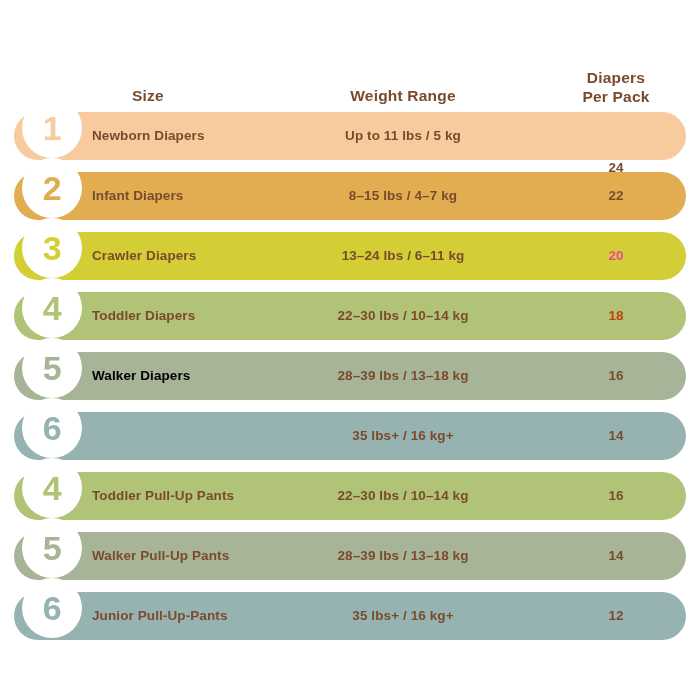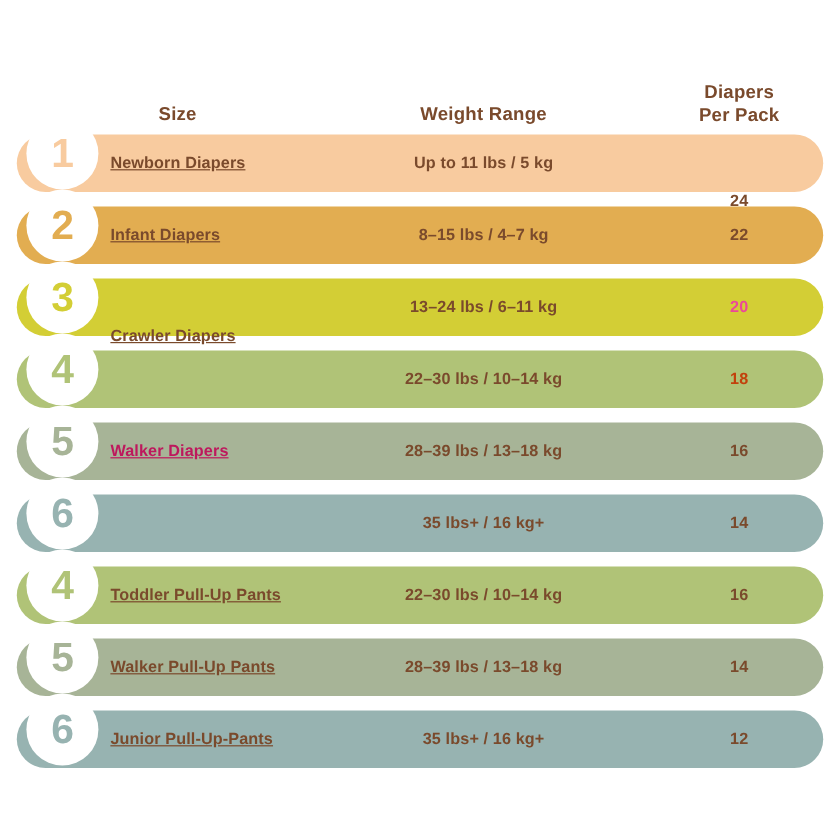--- a/index.html
+++ b/index.html
@@ -108,21 +108,20 @@
     font-size: 13.5px;
     top: 4px;
     height: 48px;
     line-height: 48px;
     letter-spacing: 0.1px;
     white-space: nowrap;
   }
   .cell-name {
     left: 92px;
     text-align: left;
-    text-decoration: underline;
   }
   .cell-weight {
     left: 308px;
     width: 190px;
     text-align: center;
   }
   .cell-pack {
     left: 546px;
     width: 140px;
     text-align: center;
@@ -156,36 +155,37 @@
         <div class="notch" style="background: rgb(255, 255, 255);"></div>
         <div class="badge-num" style="color: rgb(226, 173, 81);">2</div>
         <div class="cell cell-name" style="color: rgb(122, 74, 44);">Infant Diapers</div>
         <div class="cell cell-weight" style="color: rgb(122, 74, 44);">8–15 lbs / 4–7 kg</div>
         <div class="cell cell-pack" style="color: rgb(122, 74, 44);">22</div>
       </div>
       <div class="row">
         <div class="bar" style="background: rgb(211, 206, 53);"></div>
         <div class="notch" style="background: rgb(255, 255, 255);"></div>
         <div class="badge-num" style="color: rgb(211, 206, 53);">3</div>
-        <div class="cell cell-name" style="color: rgb(122, 74, 44); margin-top: 24px;">Crawler Diapers</div>
+        <div class="cell cell-name" style="color: rgb(122, 74, 44);">Crawler Diapers</div>
         <div class="cell cell-weight" style="color: rgb(122, 74, 44);">13–24 lbs / 6–11 kg</div>
         <div class="cell cell-pack" style="color: #ec4899;">20</div>
       </div>
       <div class="row">
         <div class="bar" style="background: rgb(176, 195, 119);"></div>
         <div class="notch" style="background: rgb(255, 255, 255);"></div>
         <div class="badge-num" style="color: rgb(176, 195, 119);">4</div>
+        <div class="cell cell-name" style="color: rgb(122, 74, 44);">Toddler Diapers</div>
         <div class="cell cell-weight" style="color: rgb(122, 74, 44);">22–30 lbs / 10–14 kg</div>
         <div class="cell cell-pack" style="color: #c2410c;">18</div>
       </div>
       <div class="row">
         <div class="bar" style="background: rgb(167, 180, 151);"></div>
         <div class="notch" style="background: rgb(255, 255, 255);"></div>
         <div class="badge-num" style="color: rgb(167, 180, 151);">5</div>
-        <div class="cell cell-name" style="color: #be185d;">Walker Diapers</div>
+        <div class="cell cell-name" style="color: #000000;">Walker Diapers</div>
         <div class="cell cell-weight" style="color: rgb(122, 74, 44);">28–39 lbs / 13–18 kg</div>
         <div class="cell cell-pack" style="color: rgb(122, 74, 44);">16</div>
       </div>
       <div class="row">
         <div class="bar" style="background: rgb(151, 179, 177);"></div>
         <div class="notch" style="background: rgb(255, 255, 255);"></div>
         <div class="badge-num" style="color: rgb(151, 179, 177);">6</div>
         <div class="cell cell-weight" style="color: rgb(122, 74, 44);">35 lbs+ / 16 kg+</div>
         <div class="cell cell-pack" style="color: rgb(122, 74, 44);">14</div>
       </div>

